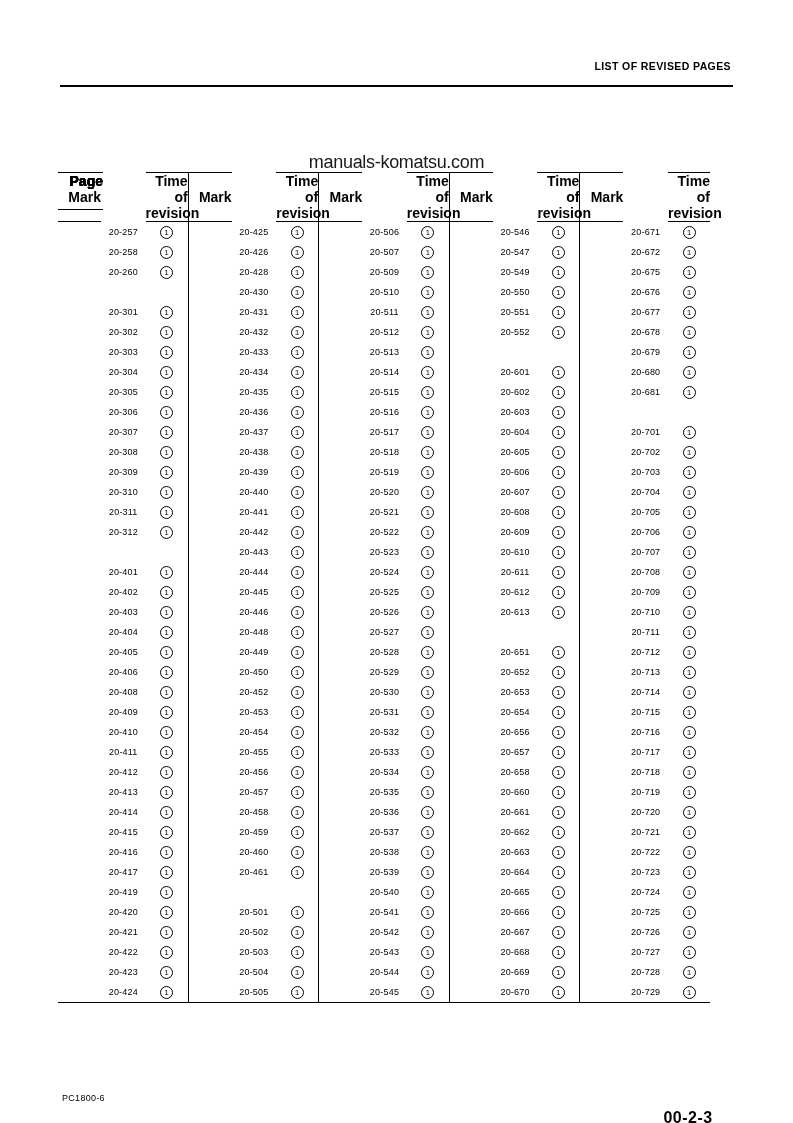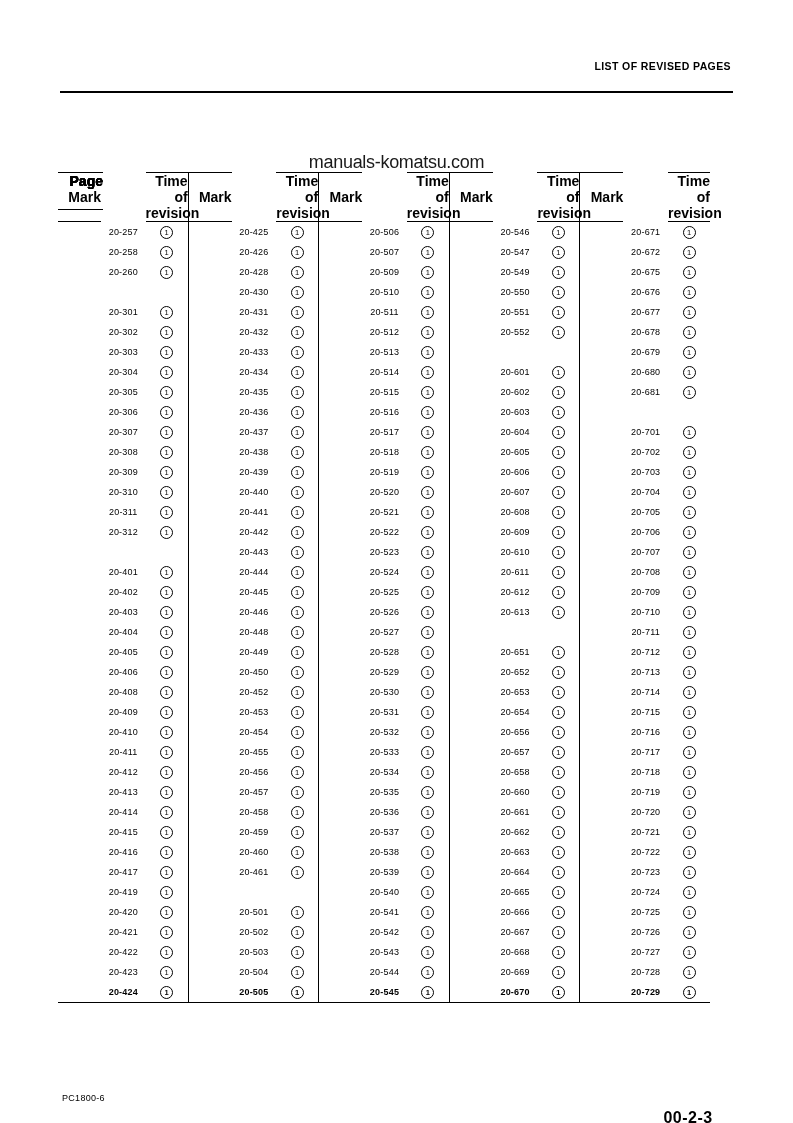--- a/index.html
+++ b/index.html
@@ -29,21 +29,21 @@
     left: 60px;
     top: 60px;
     width: 673px;
   }
   .header-title {
     text-align: right;
     font-size: 10.5px;
     font-weight: bold;
     letter-spacing: 0.4px;
     padding-right: 2px;
-    padding-bottom: 19px;
+    padding-bottom: 13px;
   }
   .header-rule {
     border-bottom: 2px solid #000;
     width: 100%;
   }
 
   
   .watermark {
     position: absolute;
     left: 0;
@@ -84,21 +84,21 @@
     text-align: right;
     line-height: 1.15;
   }
   .hrow th.mark   { width: 43px; }
   .hrow th.page   { width: 45px; }
   .hrow th.time   { width: 42px; margin-top: 40px; }
   .gsep-right { border-right: 1.6px solid #000; }
 
   .top-rule td, .top-rule th { border-top: 1.6px solid #000; }
   .hdr-under th { border-bottom: 1.6px solid #000; }
-  .bottom-rule td { border-bottom: 1.6px solid #000; font-weight: bold; }
+  .bottom-rule td { border-bottom: 1.6px solid #000; }
 
   .drow td {
     height: 20px;
     font-size: 9px;
     vertical-align: middle;
     line-height: 1;
   }
   td.c-mark { text-align: center; }
   td.c-page { text-align: center; letter-spacing: 0.2px; }
   td.c-time { text-align: center; }

